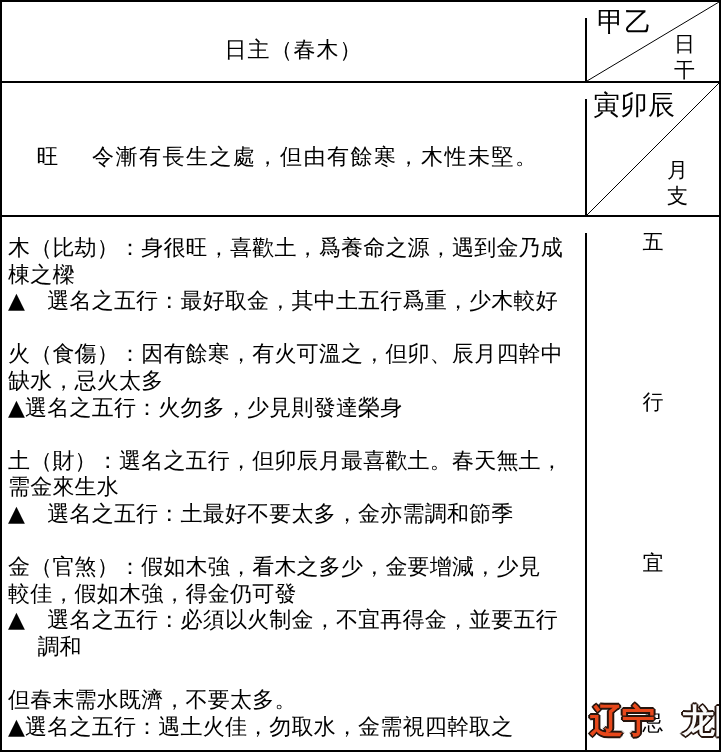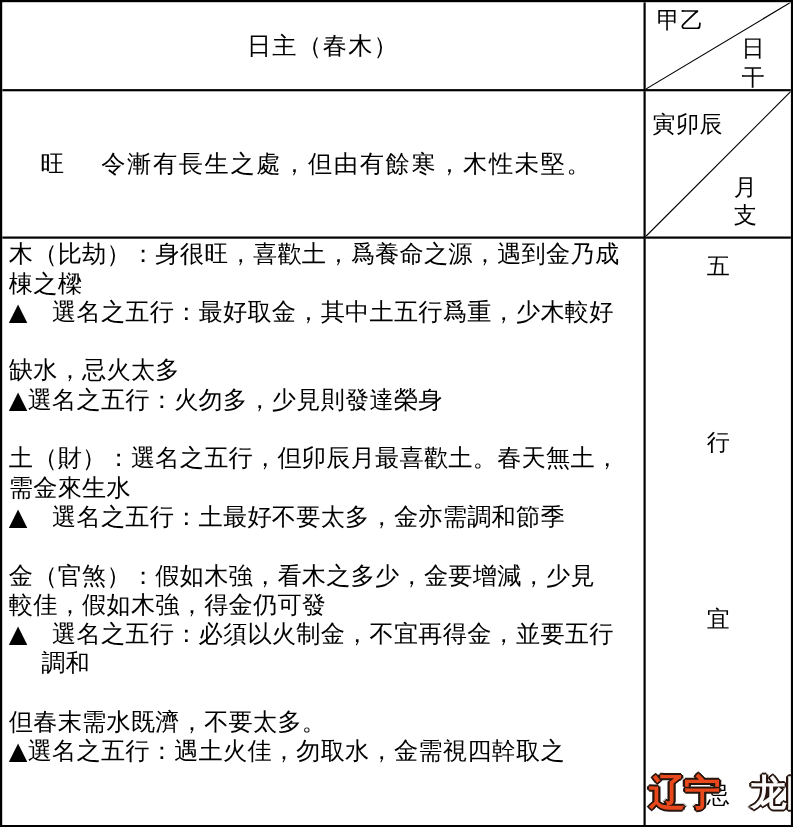--- a/index.html
+++ b/index.html
@@ -17,39 +17,39 @@
     color: var(--ink, #000000);
     overflow: hidden;
   }
   .grid {
     display: grid;
     grid-template-columns: 585px 132px;
     grid-template-rows: 81px 134px 1fr;
     width: 717px; height: 748px;
   }
   .cell { position: relative; box-sizing: border-box; overflow: hidden; }
-  .b-r { border-right: 2px solid var(--ink, #000000); }
+  .b-r { border-right: 2px solid var(--ink, #000000); margin-top: 16px; }
   .b-b { border-bottom: 2px solid var(--ink, #000000); }
 
   .c-title {
     display: flex; align-items: center; justify-content: center;
     font-size: 22px; letter-spacing: 1px;
   }
   .c-note {
     display: flex; align-items: center; justify-content: center;
     font-size: 22px; letter-spacing: 1.5px;
     padding-right: 12px;
   }
   .c-note span { white-space: pre; }
 
   .diag { position: absolute; left: 0; top: 0; width: 100%; height: 100%; }
 
-  .corner-text { position: absolute; font-size: 21px; letter-spacing: 0.5px; white-space: nowrap; text-align: center; }
+  .corner-text { position: absolute; font-size: 27px; letter-spacing: 0.5px; white-space: nowrap; text-align: center; }
   .stems    { left: 10px; top: 2px; }
-  .branches { left: 6px;  top: 16px; }
+  .branches { left: 6px;  top: 4px; }
 
   .axis { position: absolute; text-align: center; font-size: 21px; }
   .axis div { height: 26px; line-height: 26px; }
   .axis-dt { right: 24px; top: 29px; }
   .axis-mz { right: 31px; bottom: 6px; }
 
   .c-detail {
     padding: 2px 12px 0 6px;
     font-size: 22px; letter-spacing: 0.2px;
   }
@@ -125,20 +125,21 @@
           <div>月</div>
           <div>支</div>
         </div>
     </div>
 
     <div class="cell c-detail b-r">
         <div class="line">木（比劫）：身很旺，喜歡土，爲養命之源，遇到金乃成</div>
         <div class="line">棟之樑</div>
         <div class="line">▲　選名之五行：最好取金，其中土五行爲重，少木較好</div>
         <div class="line"></div>
+        <div class="line">火（食傷）：因有餘寒，有火可溫之，但卯、辰月四幹中</div>
         <div class="line">缺水，忌火太多</div>
         <div class="line">▲選名之五行：火勿多，少見則發達榮身</div>
         <div class="line"></div>
         <div class="line">土（財）：選名之五行，但卯辰月最喜歡土。春天無土，</div>
         <div class="line">需金來生水</div>
         <div class="line">▲　選名之五行：土最好不要太多，金亦需調和節季</div>
         <div class="line"></div>
         <div class="line">金（官煞）：假如木強，看木之多少，金要增減，少見</div>
         <div class="line">較佳，假如木強，得金仍可發</div>
         <div class="line">▲　選名之五行：必須以火制金，不宜再得金，並要五行</div>

